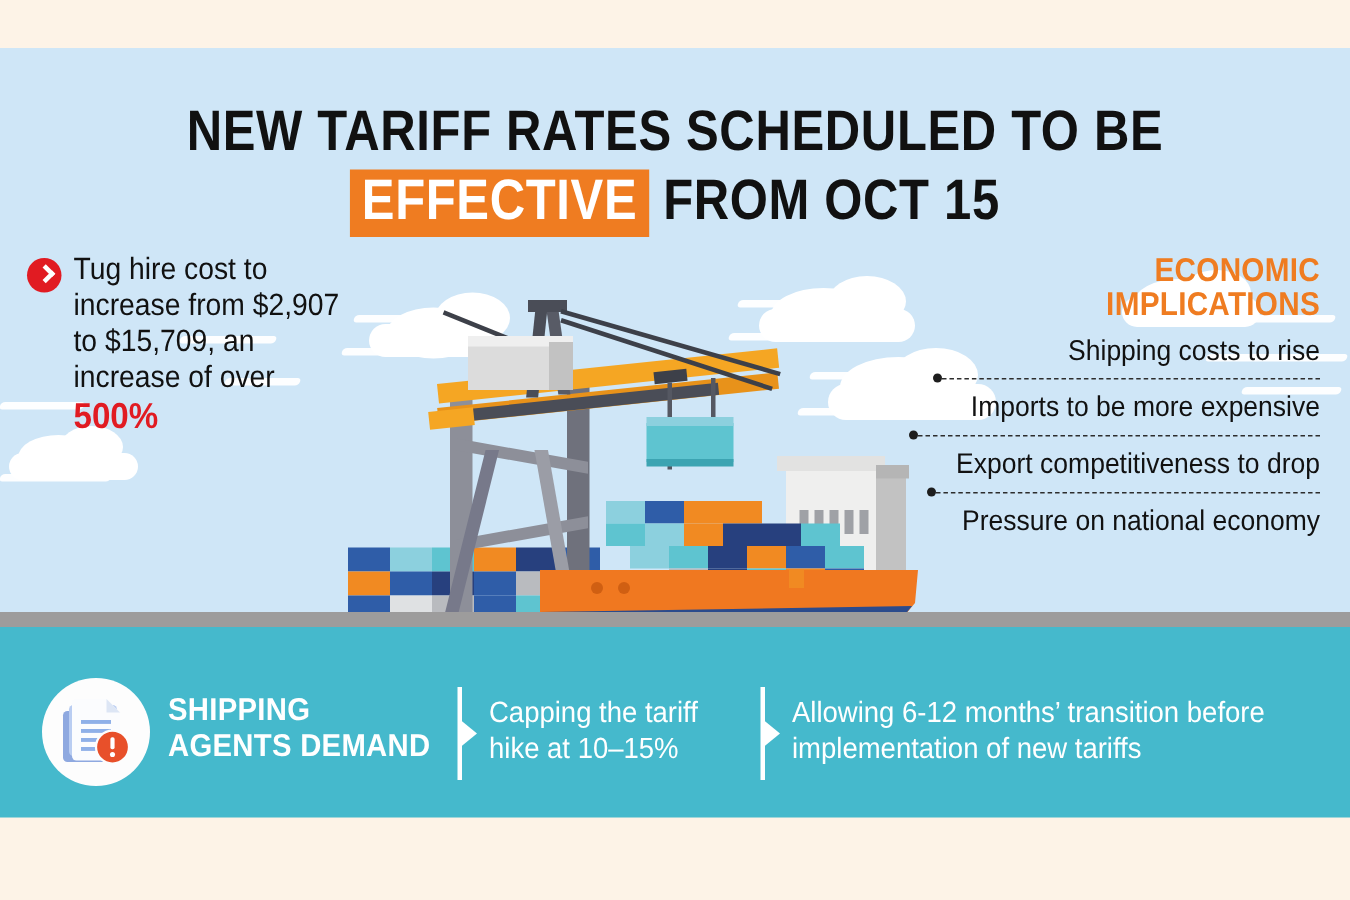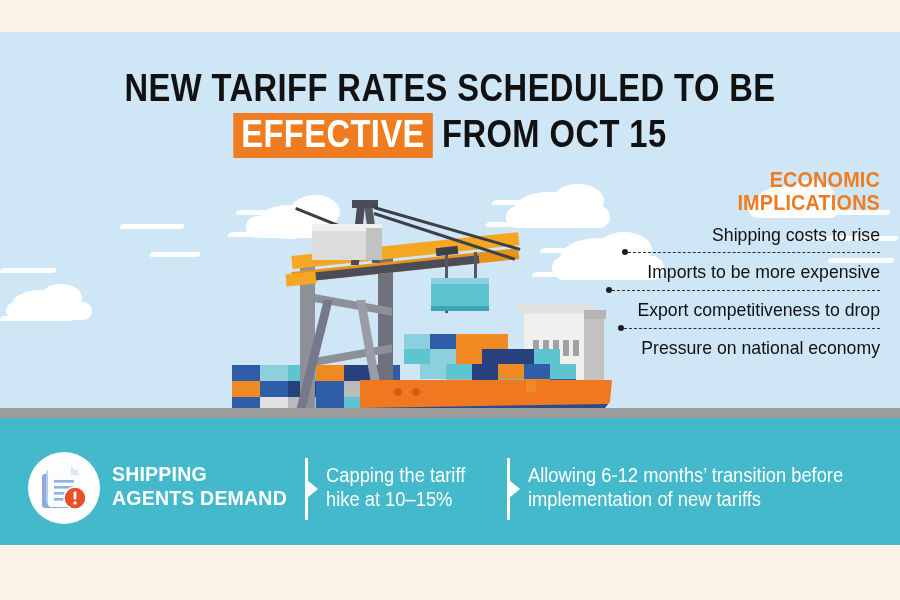--- a/index.html
+++ b/index.html
@@ -258,20 +258,26 @@
 
   <div class="dock"></div>
   <div class="water"></div>
 
   <div class="title">
     <div>NEW TARIFF RATES SCHEDULED TO BE</div>
     <div class="title-l2"><span class="hl">EFFECTIVE</span> <span>FROM OCT 15</span></div>
   </div>
 
   <div class="left-col">
+    <div class="blt">
+      <div class="blt-dot"></div>
+      <div class="blt-txt">
+        <span>Tug hire cost to increase from $2,907 to $15,709, an increase of over </span><br><span class="red-big">500%</span>
+      </div>
+    </div>
   </div>
 
   <div class="right-col">
     <div class="econ-head">
       <div>ECONOMIC</div>
       <div>IMPLICATIONS</div>
     </div>
     <div style="height:6px;"></div>
     <div class="imp-item">Shipping costs to rise</div>
     <div class="sep">

